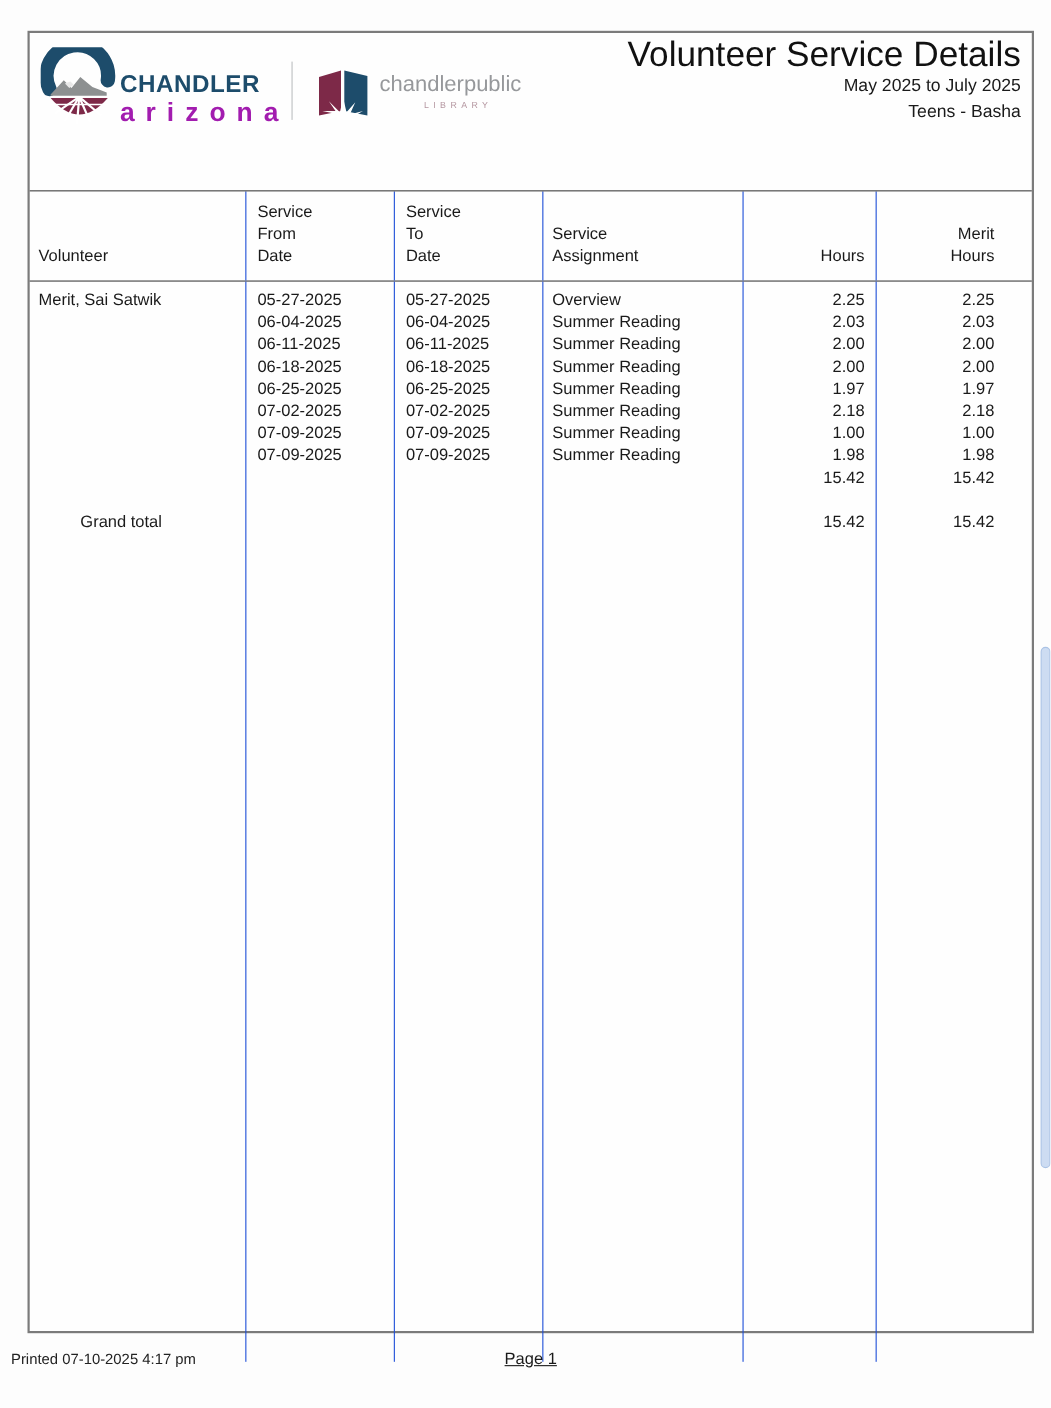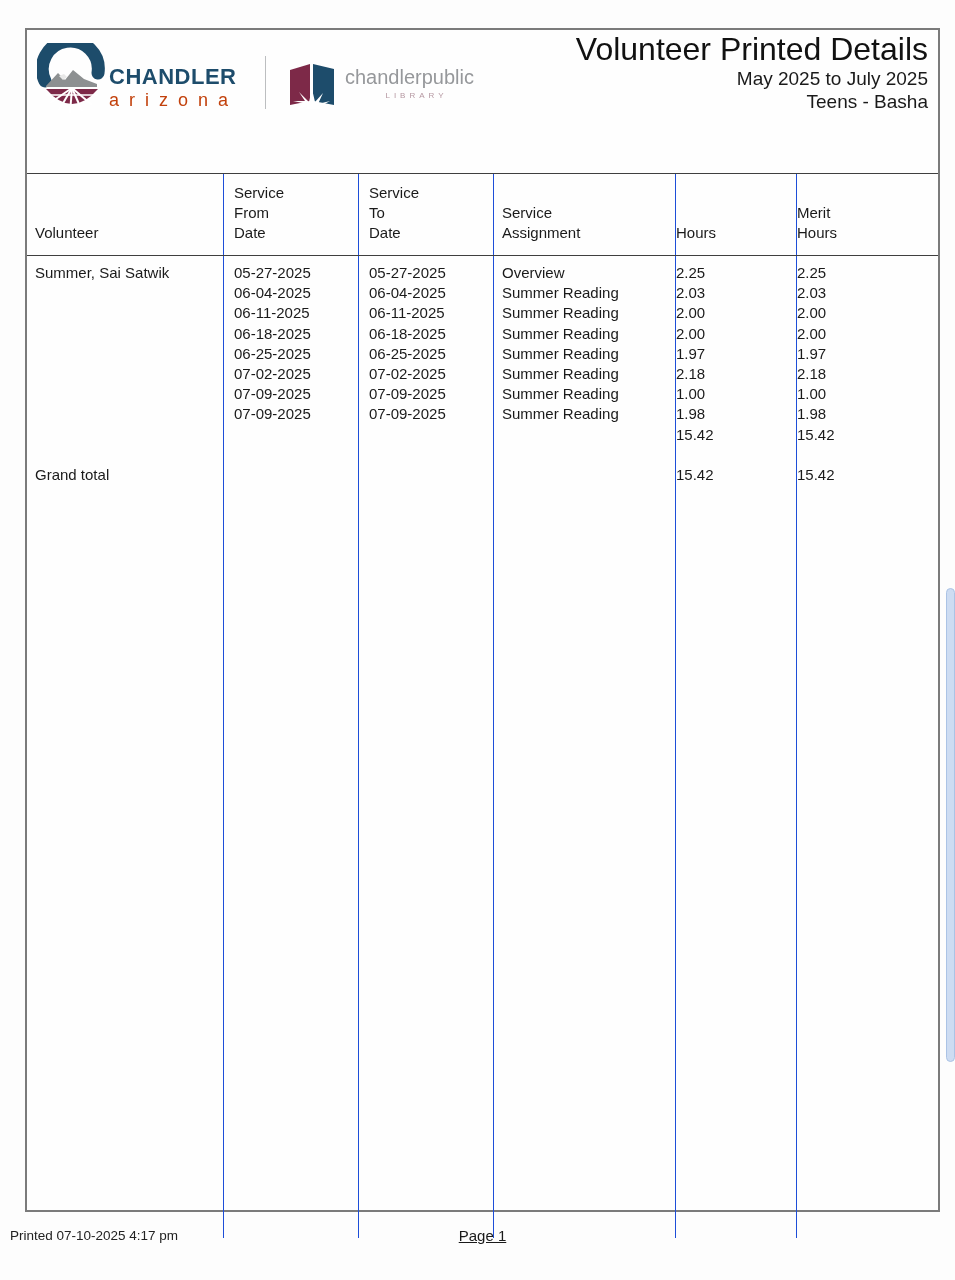--- a/index.html
+++ b/index.html
@@ -9,44 +9,44 @@
 
   
   .doc { position:absolute; left:25px; top:28px; width:915px; height:1184px;
          border:2px solid #7b7b7b; background:#fefefe; }
 
   
   .header-band { position:relative; height:144px; border-bottom:1px solid #3f3f3f; }
   .city-logo { position:absolute; left:10px; top:13px; }
   .city-text { position:absolute; left:82px; top:36px; }
   .city-name { font-size:22px; font-weight:bold; color:#1d4c6b; letter-spacing:0.5px; line-height:1; }
-  .city-sub  { font-size:18px; color:#c2410c; letter-spacing:10px; line-height:1; margin-top:3px; }
+  .city-sub  { font-size:24px; color:#a21caf; letter-spacing:10px; line-height:1; margin-top:3px;font-weight:bold; }
   .logo-divider { position:absolute; left:238px; top:26px; width:1px; height:53px; background:#bcbec0; }
   .lib-logo { position:absolute; left:261px; top:31px; }
   .lib-text { position:absolute; left:318px; top:37px;text-align:center; }
   .lib-name { font-size:20px; color:#96989b; line-height:1; }
   .lib-sub  { font-size:8px; color:#b597a1; letter-spacing:4px; margin-top:4px; margin-left:14px; }
   .title-block { position:absolute; right:10px; top:2px; text-align:right; }
   .report-title { font-size:32px; line-height:34px; color:#111; }
-  .report-sub { font-size:19px; line-height:21px; margin-top:2px; color:#1a1a1a; }
+  .report-sub { font-size:16px; line-height:21px; margin-top:2px; color:#1a1a1a; }
 
   
   .thead, .tbody { display:grid; grid-template-columns:196px 135px 135px 182px 121px 142px; }
   .thead { height:82px; border-bottom:1px solid #3f3f3f; }
   .thead > div { align-content:end; padding-bottom:12px; font-size:15px; line-height:20px;
                  white-space:pre-line; }
   .tbody { height:982px; }
   .bl { border-left:1px solid #1d4ed8; }
   .pl8 { padding-left:8px; } .pl10 { padding-left:10px; }
-  .ra { }
+  .ra { text-align:right; }
   .pr10 { padding-right:10px; } .pr34 { padding-right:34px; }
   .tb-col { padding-top:7px; font-size:15px; }
   .line { height:20.2px; line-height:20.2px; white-space:nowrap; }
   .bold { font-weight:normal; }
-  .grand-label { margin-top:181.8px; }
+  .grand-label { margin-top:181.8px;margin-left:38px; }
   .spacer-line { height:20.2px; }
 
   
   .footer-printed { position:absolute; left:10px; top:1228px; font-size:13.5px; color:#222; }
   .footer-page { position:absolute; left:25px; top:1227px; width:915px; text-align:center;
                  font-size:15px; color:#1a1a1a;text-decoration:underline; }
 
   
   .scroll-thumb { position:absolute; right:0px; top:588px; width:9px; height:474px;
                   border-radius:5px; background:#cddcf2; border:1px solid #abc3e5; }
@@ -88,21 +88,21 @@
           <polygon points="21,41 24,28 27,41 35,32 30,43 42,40 31,46 40,50 28,48 30,56 23,47 16,55 19,45 7,49 15,42 5,40 17,40 11,31"></polygon>
         </g>
       </svg>
 
       <div class="lib-text">
         <div class="lib-name">chandlerpublic</div>
         <div class="lib-sub">LIBRARY</div>
       </div>
 
       <div class="title-block">
-        <div class="report-title">Volunteer Printed Details</div>
+        <div class="report-title">Volunteer Service Details</div>
         <div class="report-sub">May 2025 to July 2025</div>
         <div class="report-sub">Teens - Basha</div>
       </div>
     </div>
 
     <div class="thead">
       <div class="pl8">Volunteer</div>
       <div class="bl pl10">Service
 From
 Date</div>
@@ -112,21 +112,21 @@
       <div class="bl pl8">Service
 Assignment</div>
       <div class="bl ra pr10">Hours</div>
       <div class="bl ra pr34">Merit
 Hours</div>
     </div>
 
     <div class="tbody">
 
       <div class="tb-col pl8">
-        <div class="line">Summer, Sai Satwik</div>
+        <div class="line">Merit, Sai Satwik</div>
         <div class="line bold grand-label">Grand total</div>
       </div>
 
       <div class="tb-col bl pl10">
         <div class="line">05-27-2025</div>
         <div class="line">06-04-2025</div>
         <div class="line">06-11-2025</div>
         <div class="line">06-18-2025</div>
         <div class="line">06-25-2025</div>
         <div class="line">07-02-2025</div>

